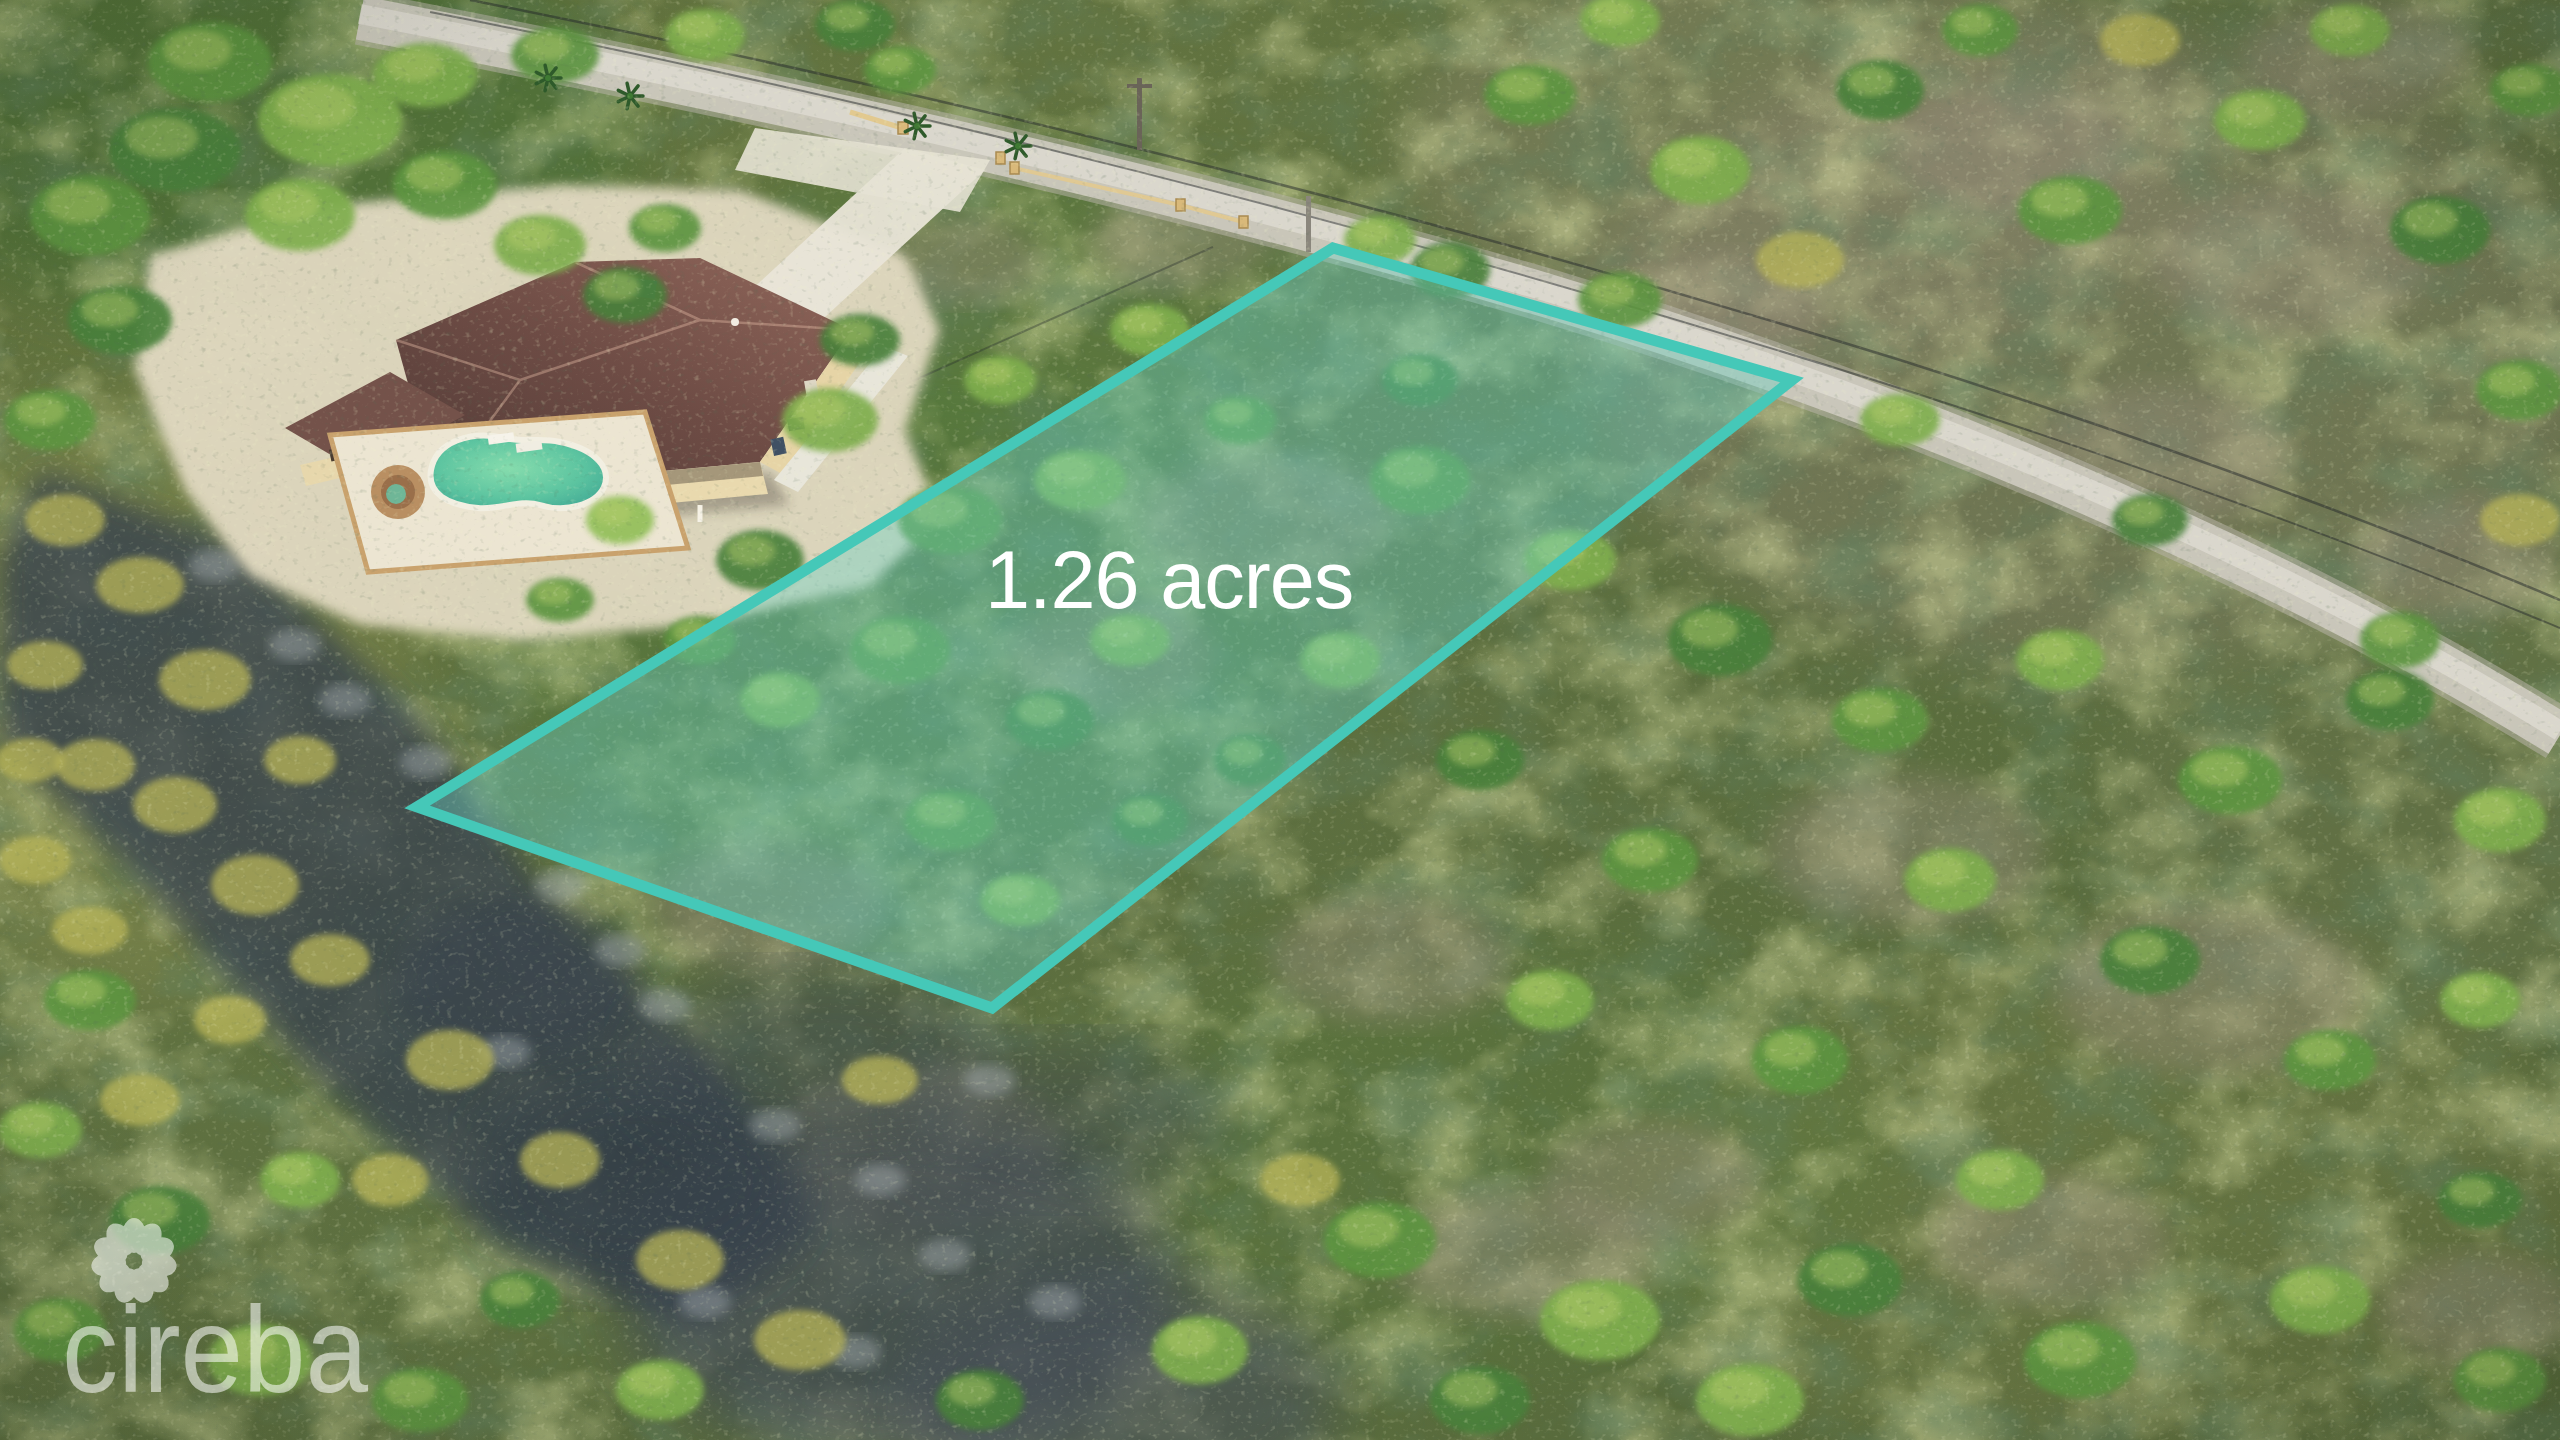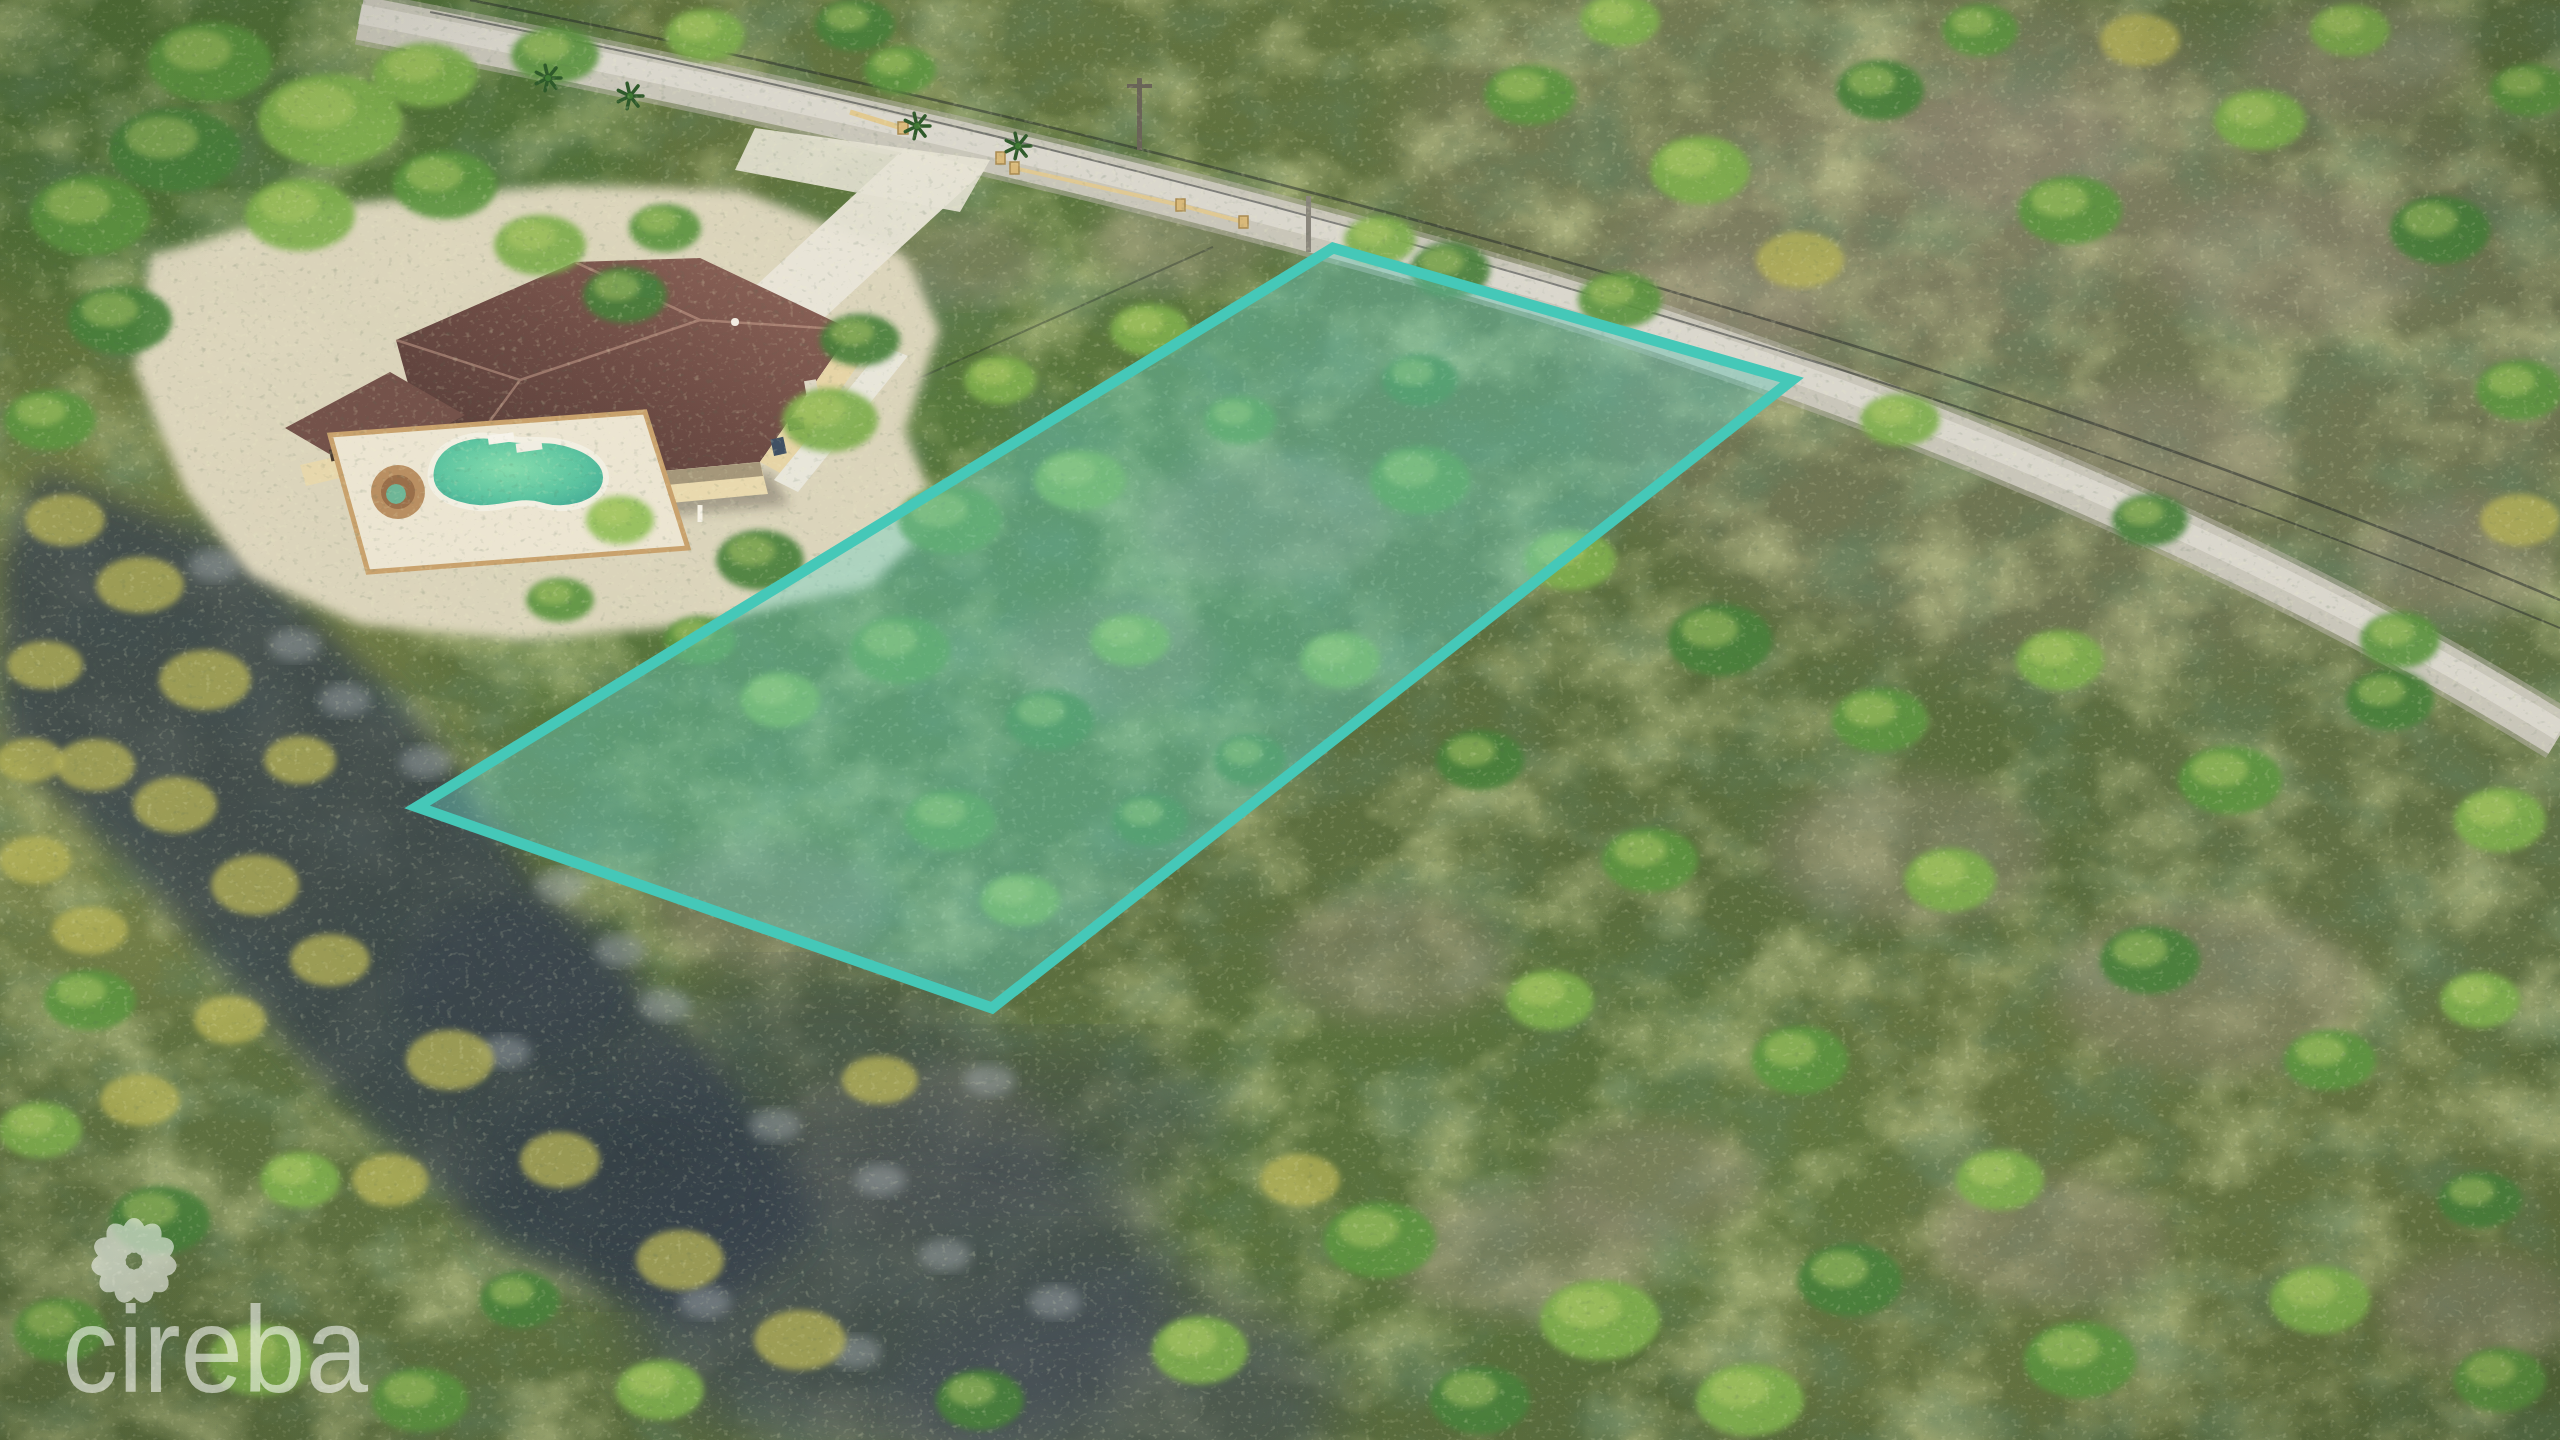--- a/index.html
+++ b/index.html
@@ -467,13 +467,14 @@
           <ellipse cx="126.81581980054355" cy="1285.4670708271697" rx="12" ry="17.5" fill="#ffffff" transform="rotate(16.363636363636374 126.81581980054355 1285.4670708271697)"></ellipse>
           <ellipse cx="114.72838585396642" cy="1277.6989487156047" rx="12" ry="17.5" fill="#ffffff" transform="rotate(49.09090909090909 114.72838585396642 1277.6989487156047)"></ellipse>
           <ellipse cx="108.75955323203621" cy="1264.6290283759688" rx="12" ry="17.5" fill="#ffffff" transform="rotate(81.81818181818181 108.75955323203621 1264.6290283759688)"></ellipse>
           <ellipse cx="110.80438411845978" cy="1250.4069171684519" rx="12" ry="17.5" fill="#ffffff" transform="rotate(114.54545454545456 110.80438411845978 1250.4069171684519)"></ellipse>
           <ellipse cx="120.21365915488225" cy="1239.548034912805" rx="12" ry="17.5" fill="#ffffff" transform="rotate(147.27272727272725 120.21365915488225 1239.548034912805)"></ellipse>
         </g>
     <text class="wm-text" x="62" y="1392" font-size="122" textLength="306" lengthAdjust="spacingAndGlyphs" fill="#ffffff">cireba</text>
   </g>
 </svg>
 
+<div class="acreage" style="color: rgb(255, 255, 255);">1.26 acres</div>
 </div>
 
 </body></html>

